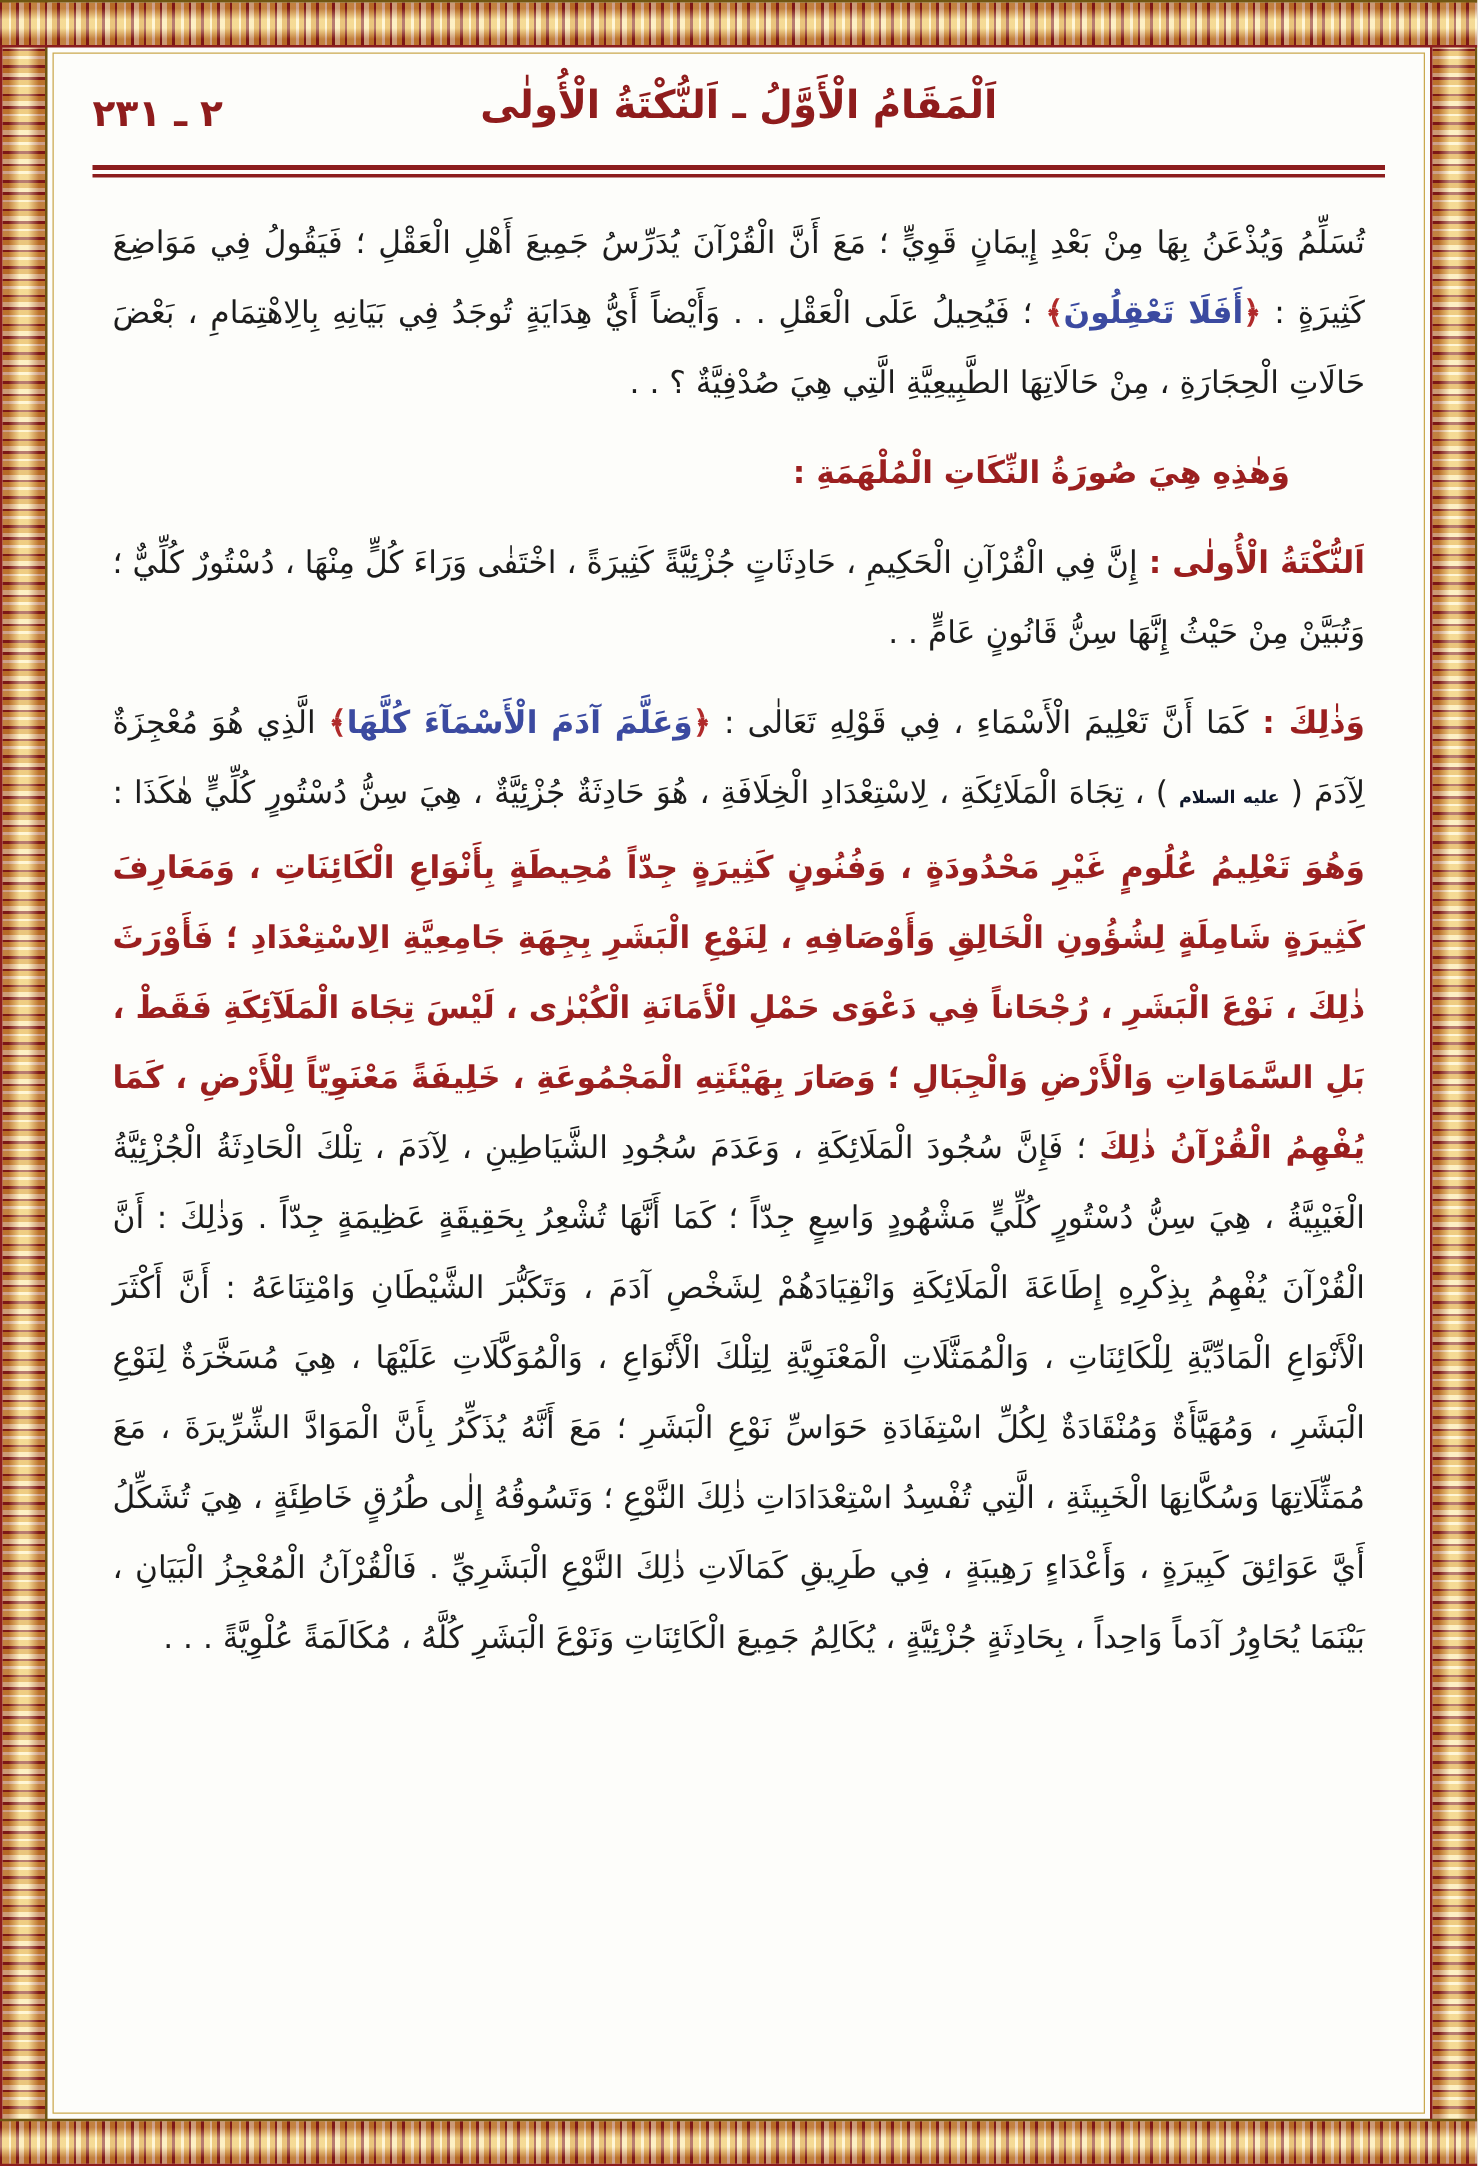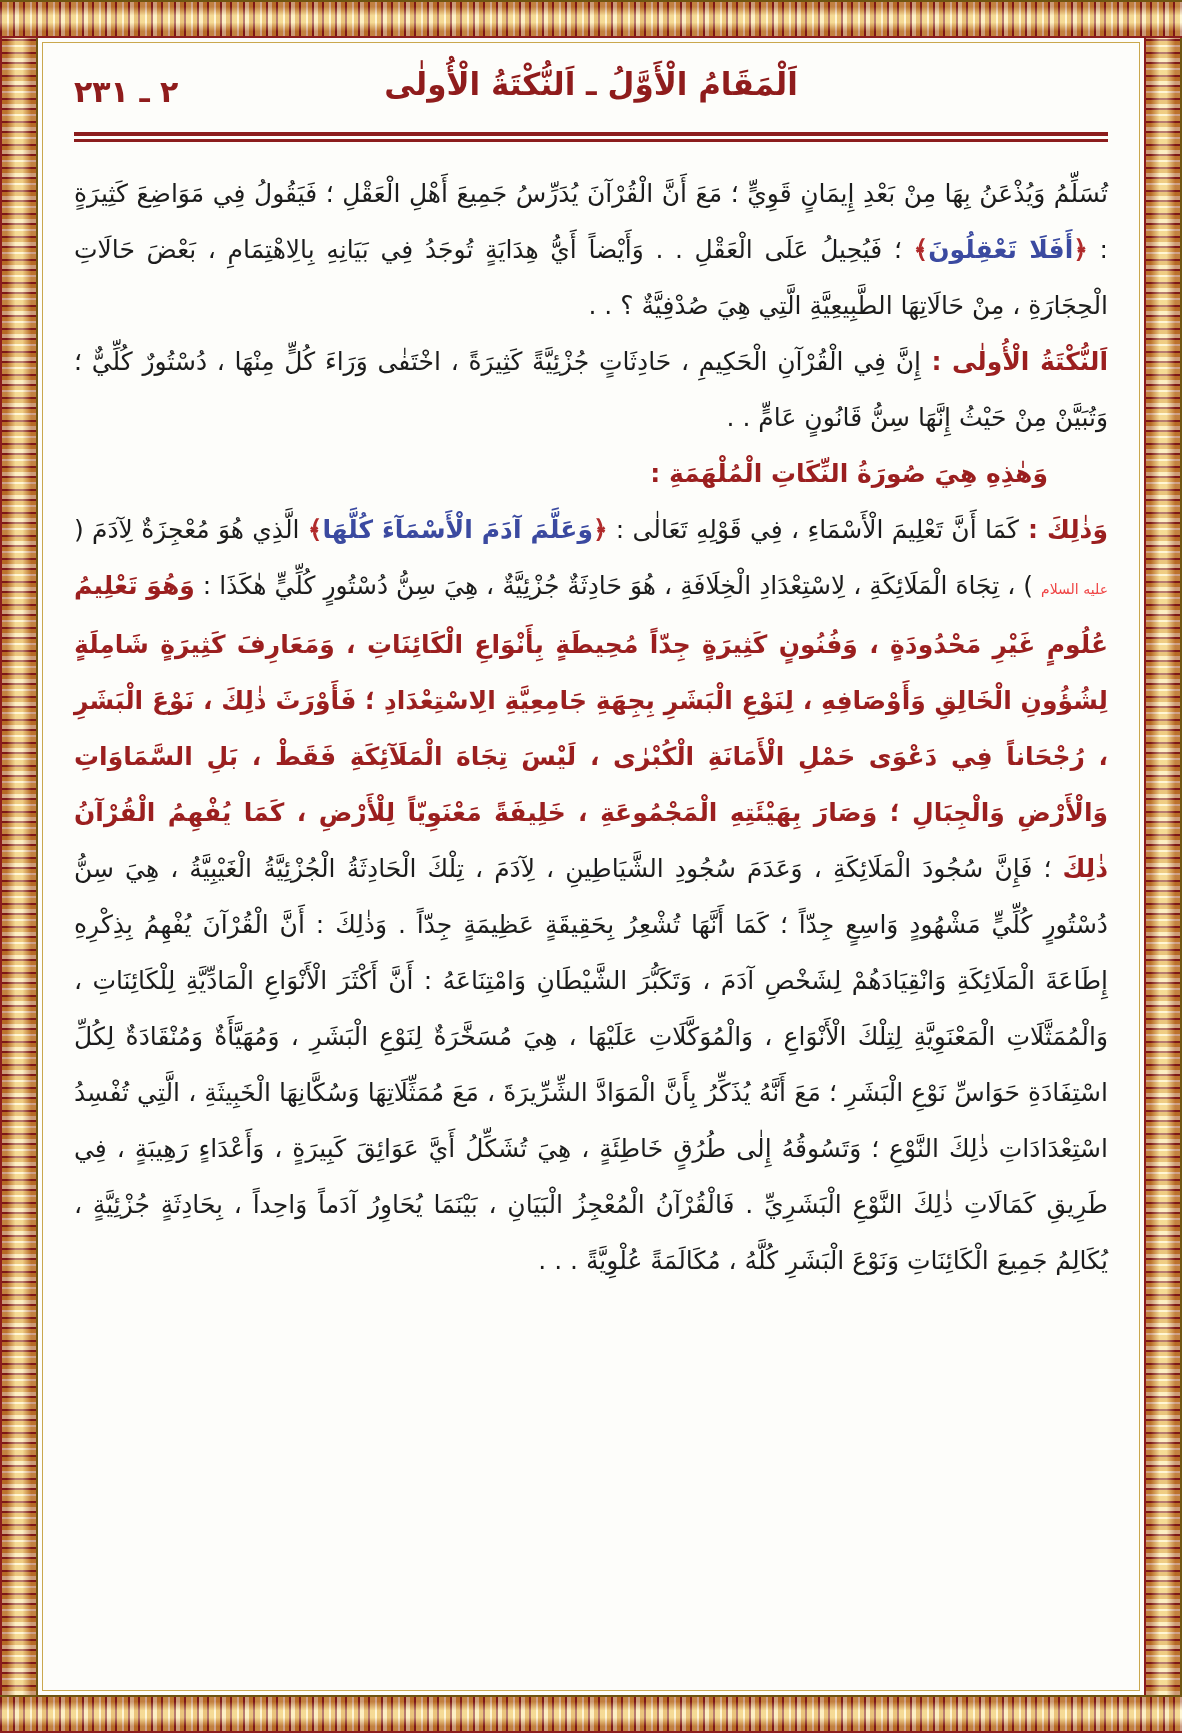--- a/index.html
+++ b/index.html
@@ -61,26 +61,26 @@
     background:linear-gradient(#8c1d1d 0 4px, transparent 4px 7px, #8c1d1d 7px 10px);
   }
   .body-text{
     margin-top:24px;
     direction:rtl;
     text-align:justify;
     font-size:25px;
     line-height:56px;
     color:#1c1c1c;
   }
-  .para{margin:0;}
+  .para{margin:16px;}
   .t-k{color:#1c1c1c;}
   .t-r{color:#9b1f1f;font-weight:bold;}
   .t-b{color:#3b4aa0;font-weight:bold;}
   .t-br{color:#b02a2a;font-weight:bold;}
-  .t-h{color:#ef4444;font-weight:normal;font-size:14px;}
+  .t-h{color:#0f172a;font-weight:bold;font-size:14px;}
 </style>
 </head>
 <body>
 
 <div class="page">
 
   <div class="frame-strip frame-v frame-left"></div>
   <div class="frame-strip frame-v frame-right"></div>
   <div class="frame-strip frame-h frame-top"></div>
   <div class="frame-strip frame-h frame-bottom"></div>
@@ -90,19 +90,19 @@
 
     <div class="header">
       <div class="page-number">٢ ـ ٢٣١</div>
       <div class="page-title">اَلْمَقَامُ الْأَوَّلُ ـ اَلنُّكْتَةُ الْأُولٰى</div>
     </div>
 
     <div class="double-rule"></div>
 
     <div class="body-text">
         <p class="para"><span class="t-k">تُسَلِّمُ وَيُذْعَنُ بِهَا مِنْ بَعْدِ إِيمَانٍ قَوِيٍّ ؛ مَعَ أَنَّ الْقُرْآنَ يُدَرِّسُ جَمِيعَ أَهْلِ الْعَقْلِ ؛ فَيَقُولُ فِي مَوَاضِعَ كَثِيرَةٍ : </span><span class="t-br">﴿</span><span class="t-b">أَفَلَا تَعْقِلُونَ</span><span class="t-br">﴾</span><span class="t-k"> ؛ فَيُحِيلُ عَلَى الْعَقْلِ . . وَأَيْضاً أَيُّ هِدَايَةٍ تُوجَدُ فِي بَيَانِهِ بِالِاهْتِمَامِ ، بَعْضَ حَالَاتِ الْحِجَارَةِ ، مِنْ حَالَاتِهَا الطَّبِيعِيَّةِ الَّتِي هِيَ صُدْفِيَّةٌ ؟ . .</span></p>
+        <p class="para" style="text-indent: 60px;"><span class="t-r">وَهٰذِهِ هِيَ صُورَةُ النِّكَاتِ الْمُلْهَمَةِ :</span></p>
         <p class="para"><span class="t-r">اَلنُّكْتَةُ الْأُولٰى : </span><span class="t-k">إِنَّ فِي الْقُرْآنِ الْحَكِيمِ ، حَادِثَاتٍ جُزْئِيَّةً كَثِيرَةً ، اخْتَفٰى وَرَاءَ كُلٍّ مِنْهَا ، دُسْتُورٌ كُلِّيٌّ ؛ وَتُبَيَّنْ مِنْ حَيْثُ إِنَّهَا سِنُّ قَانُونٍ عَامٍّ . .</span></p>
-        <p class="para" style="text-indent: 60px;"><span class="t-r">وَهٰذِهِ هِيَ صُورَةُ النِّكَاتِ الْمُلْهَمَةِ :</span></p>
         <p class="para"><span class="t-r">وَذٰلِكَ : </span><span class="t-k">كَمَا أَنَّ تَعْلِيمَ الْأَسْمَاءِ ، فِي قَوْلِهِ تَعَالٰى : </span><span class="t-br">﴿</span><span class="t-b">وَعَلَّمَ آدَمَ الْأَسْمَآءَ كُلَّهَا</span><span class="t-br">﴾</span><span class="t-k"> الَّذِي هُوَ مُعْجِزَةٌ لِآدَمَ ( </span><span class="t-h">عليه السلام</span><span class="t-k"> ) ، تِجَاهَ الْمَلَائِكَةِ ، لِاسْتِعْدَادِ الْخِلَافَةِ ، هُوَ حَادِثَةٌ جُزْئِيَّةٌ ، هِيَ سِنُّ دُسْتُورٍ كُلِّيٍّ هٰكَذَا : </span><span class="t-r">وَهُوَ تَعْلِيمُ عُلُومٍ غَيْرِ مَحْدُودَةٍ ، وَفُنُونٍ كَثِيرَةٍ جِدّاً مُحِيطَةٍ بِأَنْوَاعِ الْكَائِنَاتِ ، وَمَعَارِفَ كَثِيرَةٍ شَامِلَةٍ لِشُؤُونِ الْخَالِقِ وَأَوْصَافِهِ ، لِنَوْعِ الْبَشَرِ بِجِهَةِ جَامِعِيَّةِ الِاسْتِعْدَادِ ؛ فَأَوْرَثَ ذٰلِكَ ، نَوْعَ الْبَشَرِ ، رُجْحَاناً فِي دَعْوَى حَمْلِ الْأَمَانَةِ الْكُبْرٰى ، لَيْسَ تِجَاهَ الْمَلَآئِكَةِ فَقَطْ ، بَلِ السَّمَاوَاتِ وَالْأَرْضِ وَالْجِبَالِ ؛ وَصَارَ بِهَيْئَتِهِ الْمَجْمُوعَةِ ، خَلِيفَةً مَعْنَوِيّاً لِلْأَرْضِ ، كَمَا يُفْهِمُ الْقُرْآنُ ذٰلِكَ</span><span class="t-k"> ؛ فَإِنَّ سُجُودَ الْمَلَائِكَةِ ، وَعَدَمَ سُجُودِ الشَّيَاطِينِ ، لِآدَمَ ، تِلْكَ الْحَادِثَةُ الْجُزْئِيَّةُ الْغَيْبِيَّةُ ، هِيَ سِنُّ دُسْتُورٍ كُلِّيٍّ مَشْهُودٍ وَاسِعٍ جِدّاً ؛ كَمَا أَنَّهَا تُشْعِرُ بِحَقِيقَةٍ عَظِيمَةٍ جِدّاً . وَذٰلِكَ : أَنَّ الْقُرْآنَ يُفْهِمُ بِذِكْرِهِ إِطَاعَةَ الْمَلَائِكَةِ وَانْقِيَادَهُمْ لِشَخْصِ آدَمَ ، وَتَكَبُّرَ الشَّيْطَانِ وَامْتِنَاعَهُ : أَنَّ أَكْثَرَ الْأَنْوَاعِ الْمَادِّيَّةِ لِلْكَائِنَاتِ ، وَالْمُمَثَّلَاتِ الْمَعْنَوِيَّةِ لِتِلْكَ الْأَنْوَاعِ ، وَالْمُوَكَّلَاتِ عَلَيْهَا ، هِيَ مُسَخَّرَةٌ لِنَوْعِ الْبَشَرِ ، وَمُهَيَّأَةٌ وَمُنْقَادَةٌ لِكُلِّ اسْتِفَادَةِ حَوَاسِّ نَوْعِ الْبَشَرِ ؛ مَعَ أَنَّهُ يُذَكِّرُ بِأَنَّ الْمَوَادَّ الشِّرِّيرَةَ ، مَعَ مُمَثِّلَاتِهَا وَسُكَّانِهَا الْخَبِيثَةِ ، الَّتِي تُفْسِدُ اسْتِعْدَادَاتِ ذٰلِكَ النَّوْعِ ؛ وَتَسُوقُهُ إِلٰى طُرُقٍ خَاطِئَةٍ ، هِيَ تُشَكِّلُ أَيَّ عَوَائِقَ كَبِيرَةٍ ، وَأَعْدَاءٍ رَهِيبَةٍ ، فِي طَرِيقِ كَمَالَاتِ ذٰلِكَ النَّوْعِ الْبَشَرِيِّ . فَالْقُرْآنُ الْمُعْجِزُ الْبَيَانِ ، بَيْنَمَا يُحَاوِرُ آدَماً وَاحِداً ، بِحَادِثَةٍ جُزْئِيَّةٍ ، يُكَالِمُ جَمِيعَ الْكَائِنَاتِ وَنَوْعَ الْبَشَرِ كُلَّهُ ، مُكَالَمَةً عُلْوِيَّةً . . .</span></p>
       </div>
 
   </div>
 </div>
 
 </body></html>

